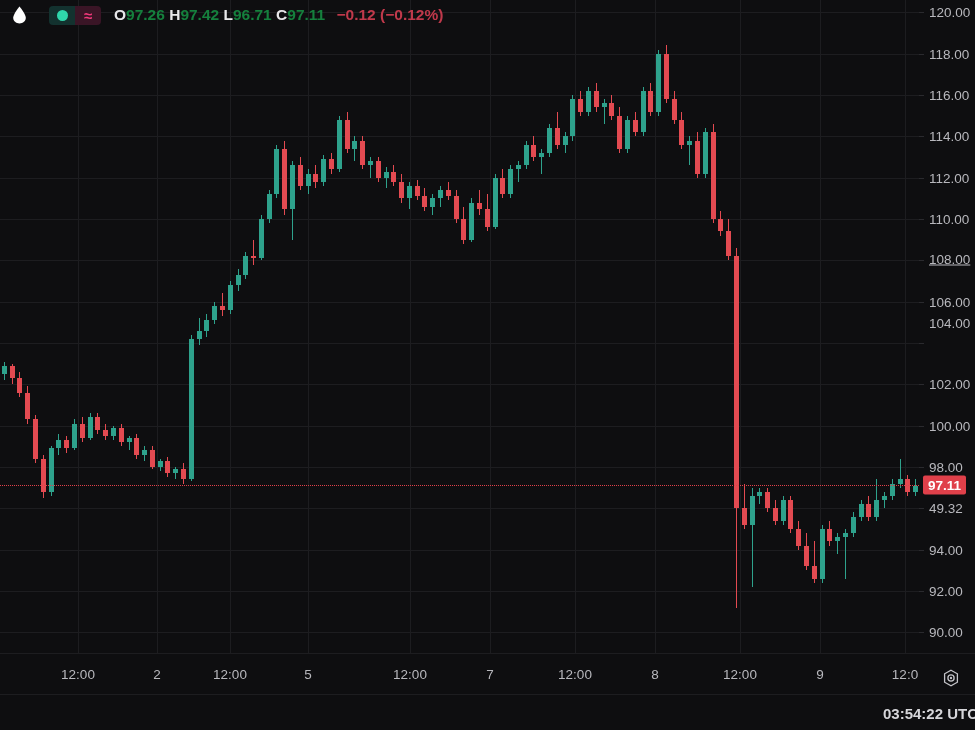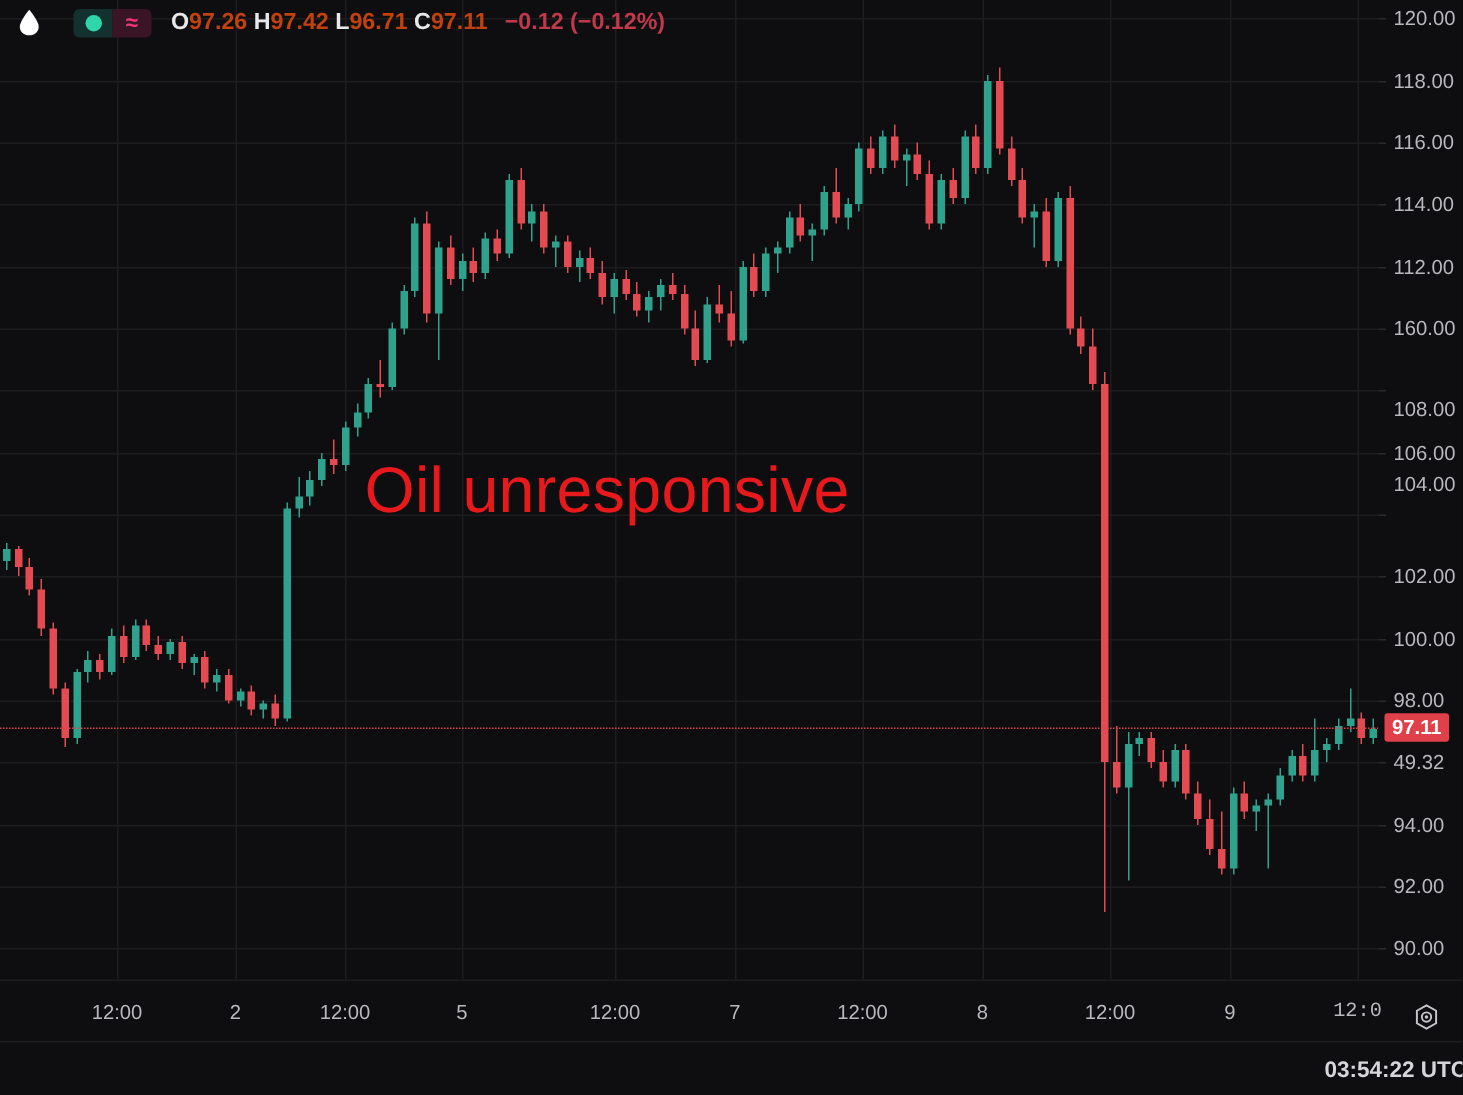--- a/index.html
+++ b/index.html
@@ -17,21 +17,21 @@
   #symbol-title{color:#e8e8ea;font-size:16.5px;font-weight:bold;
                 letter-spacing:.1px;white-space:nowrap;}
   #badges{display:flex;align-items:center;gap:0;margin-left:13px;flex:0 0 auto;}
   .badge{width:26px;height:19px;display:flex;align-items:center;justify-content:center;}
   .badge.left{background:#13322f;border-radius:4px 0 0 4px;}
   .badge.right{background:#3a1526;border-radius:0 4px 4px 0;}
   #market-dot{width:11px;height:11px;border-radius:50%;background:#2fd6ab;}
   #wave-icon{color:#f0387a;font-size:15px;line-height:1;font-weight:bold;}
   #ohlc{margin-left:13px;font-size:15.5px;font-weight:bold;white-space:nowrap;}
   #ohlc .lbl{color:#e8e8ea;}
-  #ohlc .val{color:#c2410c;}
+  #ohlc .val{color:#15803d;}
   #ohlc .chg{color:#c0394b;margin-left:7px;}
 
   
   #plot{position:absolute;left:0;top:0;width:919px;height:653px;overflow:hidden;}
   #grid-layer,#candle-layer,#priceline-layer{position:absolute;left:0;top:0;
       width:919px;height:653px;}
   .hgrid{position:absolute;left:0;width:919px;height:1px;background:#1d1d20;}
   .vgrid{position:absolute;top:0;width:1px;height:653px;background:#1d1d20;}
 
   .candle{position:absolute;}
@@ -586,21 +586,20 @@
           <div class="wick" style="left: 915px; top: 479.418px; height: 16.5316px;"></div>
           <div class="body" style="left: 913px; top: 485.617px; width: 5px; height: 6.19937px;"></div>
         </div>
       </div>
     <div id="priceline-layer">
       <div id="priceline" style="top: 485.41px;"></div>
     </div>
   </div>
 
   <div id="annotation">
-    <div>Oil unresponsive</div>
   </div>
 
   <div id="header">
     <div id="droplet">
       <svg width="15" height="18" viewBox="0 0 15 18">
         <path d="M7.5 0.5 C7.5 0.5 1.2 8.0 1.2 11.8 C1.2 15.1 4.0 17.5 7.5 17.5
                  C11.0 17.5 13.8 15.1 13.8 11.8 C13.8 8.0 7.5 0.5 7.5 0.5 Z" fill="#ffffff"></path>
       </svg>
     </div>
     <div id="badges">
@@ -626,23 +625,23 @@
       <div class="price-lbl" style="top: 12.3987px;">120.00</div>
       <div class="price-tick" style="top: 53.7278px;"></div>
       <div class="price-lbl" style="top: 53.7278px;">118.00</div>
       <div class="price-tick" style="top: 95.057px;"></div>
       <div class="price-lbl" style="top: 95.057px;">116.00</div>
       <div class="price-tick" style="top: 136.386px;"></div>
       <div class="price-lbl" style="top: 136.386px;">114.00</div>
       <div class="price-tick" style="top: 177.715px;"></div>
       <div class="price-lbl" style="top: 177.715px;">112.00</div>
       <div class="price-tick" style="top: 219.044px;"></div>
-      <div class="price-lbl" style="top: 219.044px;">160.00</div>
+      <div class="price-lbl" style="top: 219.044px;">110.00</div>
       <div class="price-tick" style="top: 260.373px;"></div>
-      <div class="price-lbl" style="top: 273px;">108.00</div>
+      <div class="price-lbl" style="top: 259px; text-decoration: underline;">108.00</div>
       <div class="price-tick" style="top: 301.703px;"></div>
       <div class="price-lbl" style="top: 301.703px;">106.00</div>
       <div class="price-tick" style="top: 343.032px;"></div>
       <div class="price-lbl" style="top: 323px;">104.00</div>
       <div class="price-tick" style="top: 384.361px;"></div>
       <div class="price-lbl" style="top: 384.361px;">102.00</div>
       <div class="price-tick" style="top: 425.69px;"></div>
       <div class="price-lbl" style="top: 425.69px;">100.00</div>
       <div class="price-tick" style="top: 467.019px;"></div>
       <div class="price-lbl" style="top: 467.019px;">98.00</div>
@@ -667,20 +666,20 @@
   <div class="time-lbl" style="left: 78px;">12:00</div>
       <div class="time-lbl" style="left: 157px;">2</div>
       <div class="time-lbl" style="left: 230px;">12:00</div>
       <div class="time-lbl" style="left: 308px;">5</div>
       <div class="time-lbl" style="left: 410px;">12:00</div>
       <div class="time-lbl" style="left: 490px;">7</div>
       <div class="time-lbl" style="left: 575px;">12:00</div>
       <div class="time-lbl" style="left: 655px;">8</div>
       <div class="time-lbl" style="left: 740px;">12:00</div>
       <div class="time-lbl" style="left: 820px;">9</div>
-      <div class="time-lbl" style="left: 905px; font-family: Liberation Mono, monospace;">12:0</div>
+      <div class="time-lbl" style="left: 905px;">12:0</div>
     </div>
 
   <div id="footer">
     <div id="clock" style="right: -3px;">03:54:22 UTC</div>
   </div>
 
 </div>
 
 </body></html>

